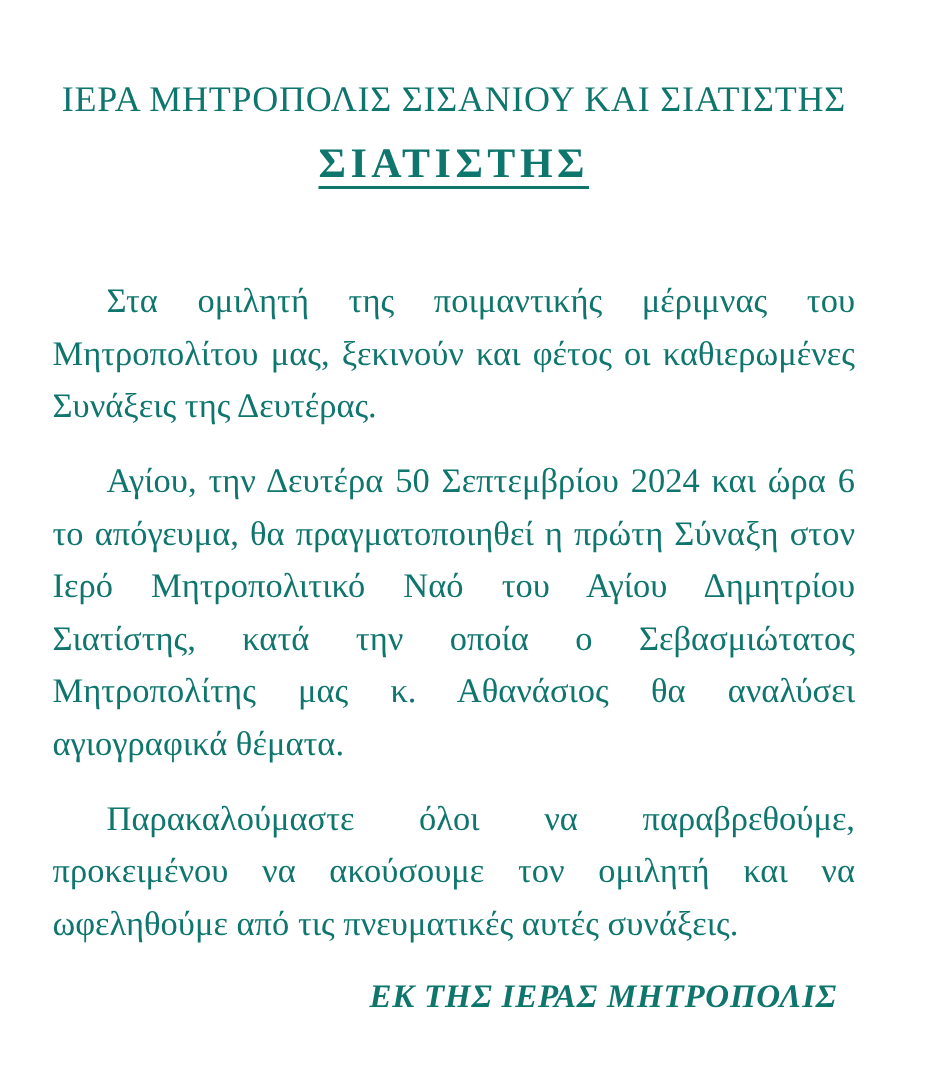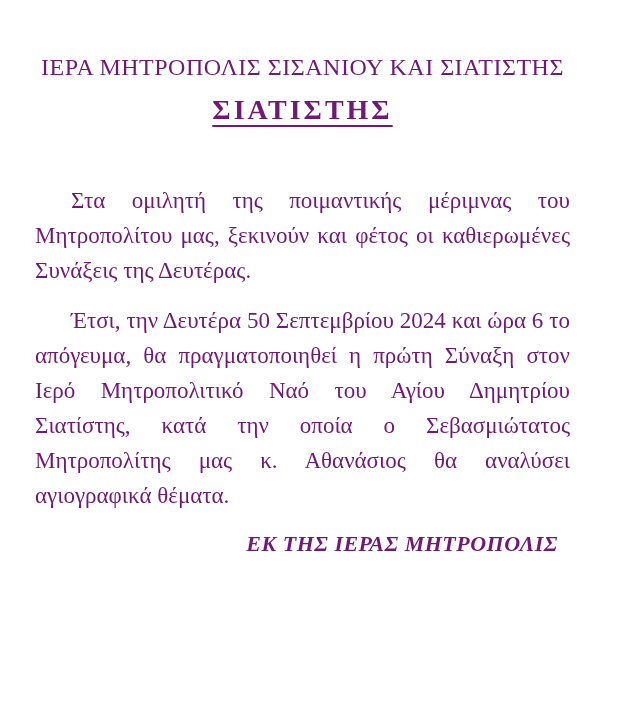--- a/index.html
+++ b/index.html
@@ -6,21 +6,21 @@
     margin: 0;
     padding: 0;
     background: #ffffff;
   }
   .page {
     position: relative;
     width: 633px;
     height: 726px;
     margin: 0 auto;
     background: #ffffff;
-    color: #701a75;
+    color: #0f766e;
     font-family: "Liberation Serif", "DejaVu Serif", serif;
     overflow: hidden;
     box-sizing: border-box;
     padding: 0 63px 0 35px; 
   }
   .org-line {
     margin-top: 52px;
     text-align: center;
     font-size: 24px;
     line-height: 30px;
@@ -70,18 +70,19 @@
 <div class="page">
 
   <div class="org-line">ΙΕΡΑ ΜΗΤΡΟΠΟΛΙΣ ΣΙΣΑΝΙΟΥ ΚΑΙ ΣΙΑΤΙΣΤΗΣ</div>
 
   <div class="announce-title">
     <span class="underlined">ΣΙΑΤΙΣΤΗΣ</span>
   </div>
 
   <div class="body-text">
     <p><span>Στα ομιλητή της ποιμαντικής μέριμνας του Μητροπολίτου μας, ξεκινούν και φέτος οι καθιερωμένες </span><b>Συνάξεις της Δευτέρας.</b></p>
-    <p><span>Έτσι, </span><b>την Δευτέρα 50 Σεπτεμβρίου 2024 και ώρα 6 το απόγευμα</b><span>, θα πραγματοποιηθεί η πρώτη Σύναξη στον Ιερό Μητροπολιτικό Ναό του Αγίου Δημητρίου Σιατίστης, κατά την οποία ο Σεβασμιώτατος Μητροπολίτης μας κ. Αθανάσιος θα αναλύσει αγιογραφικά θέματα.</span></p>
+    <p><span>Αγίου, </span><b>την Δευτέρα 50 Σεπτεμβρίου 2024 και ώρα 6 το απόγευμα</b><span>, θα πραγματοποιηθεί η πρώτη Σύναξη στον Ιερό Μητροπολιτικό Ναό του Αγίου Δημητρίου Σιατίστης, κατά την οποία ο Σεβασμιώτατος Μητροπολίτης μας κ. Αθανάσιος θα αναλύσει αγιογραφικά θέματα.</span></p>
+    <p><span>Παρακαλούμαστε όλοι να παραβρεθούμε, προκειμένου να ακούσουμε τον ομιλητή και να ωφεληθούμε από τις πνευματικές αυτές συνάξεις.</span></p>
   </div>
 
   <div class="signature">ΕΚ ΤΗΣ ΙΕΡΑΣ ΜΗΤΡΟΠΟΛΙΣ</div>
 
 </div>
 
 </body></html>

